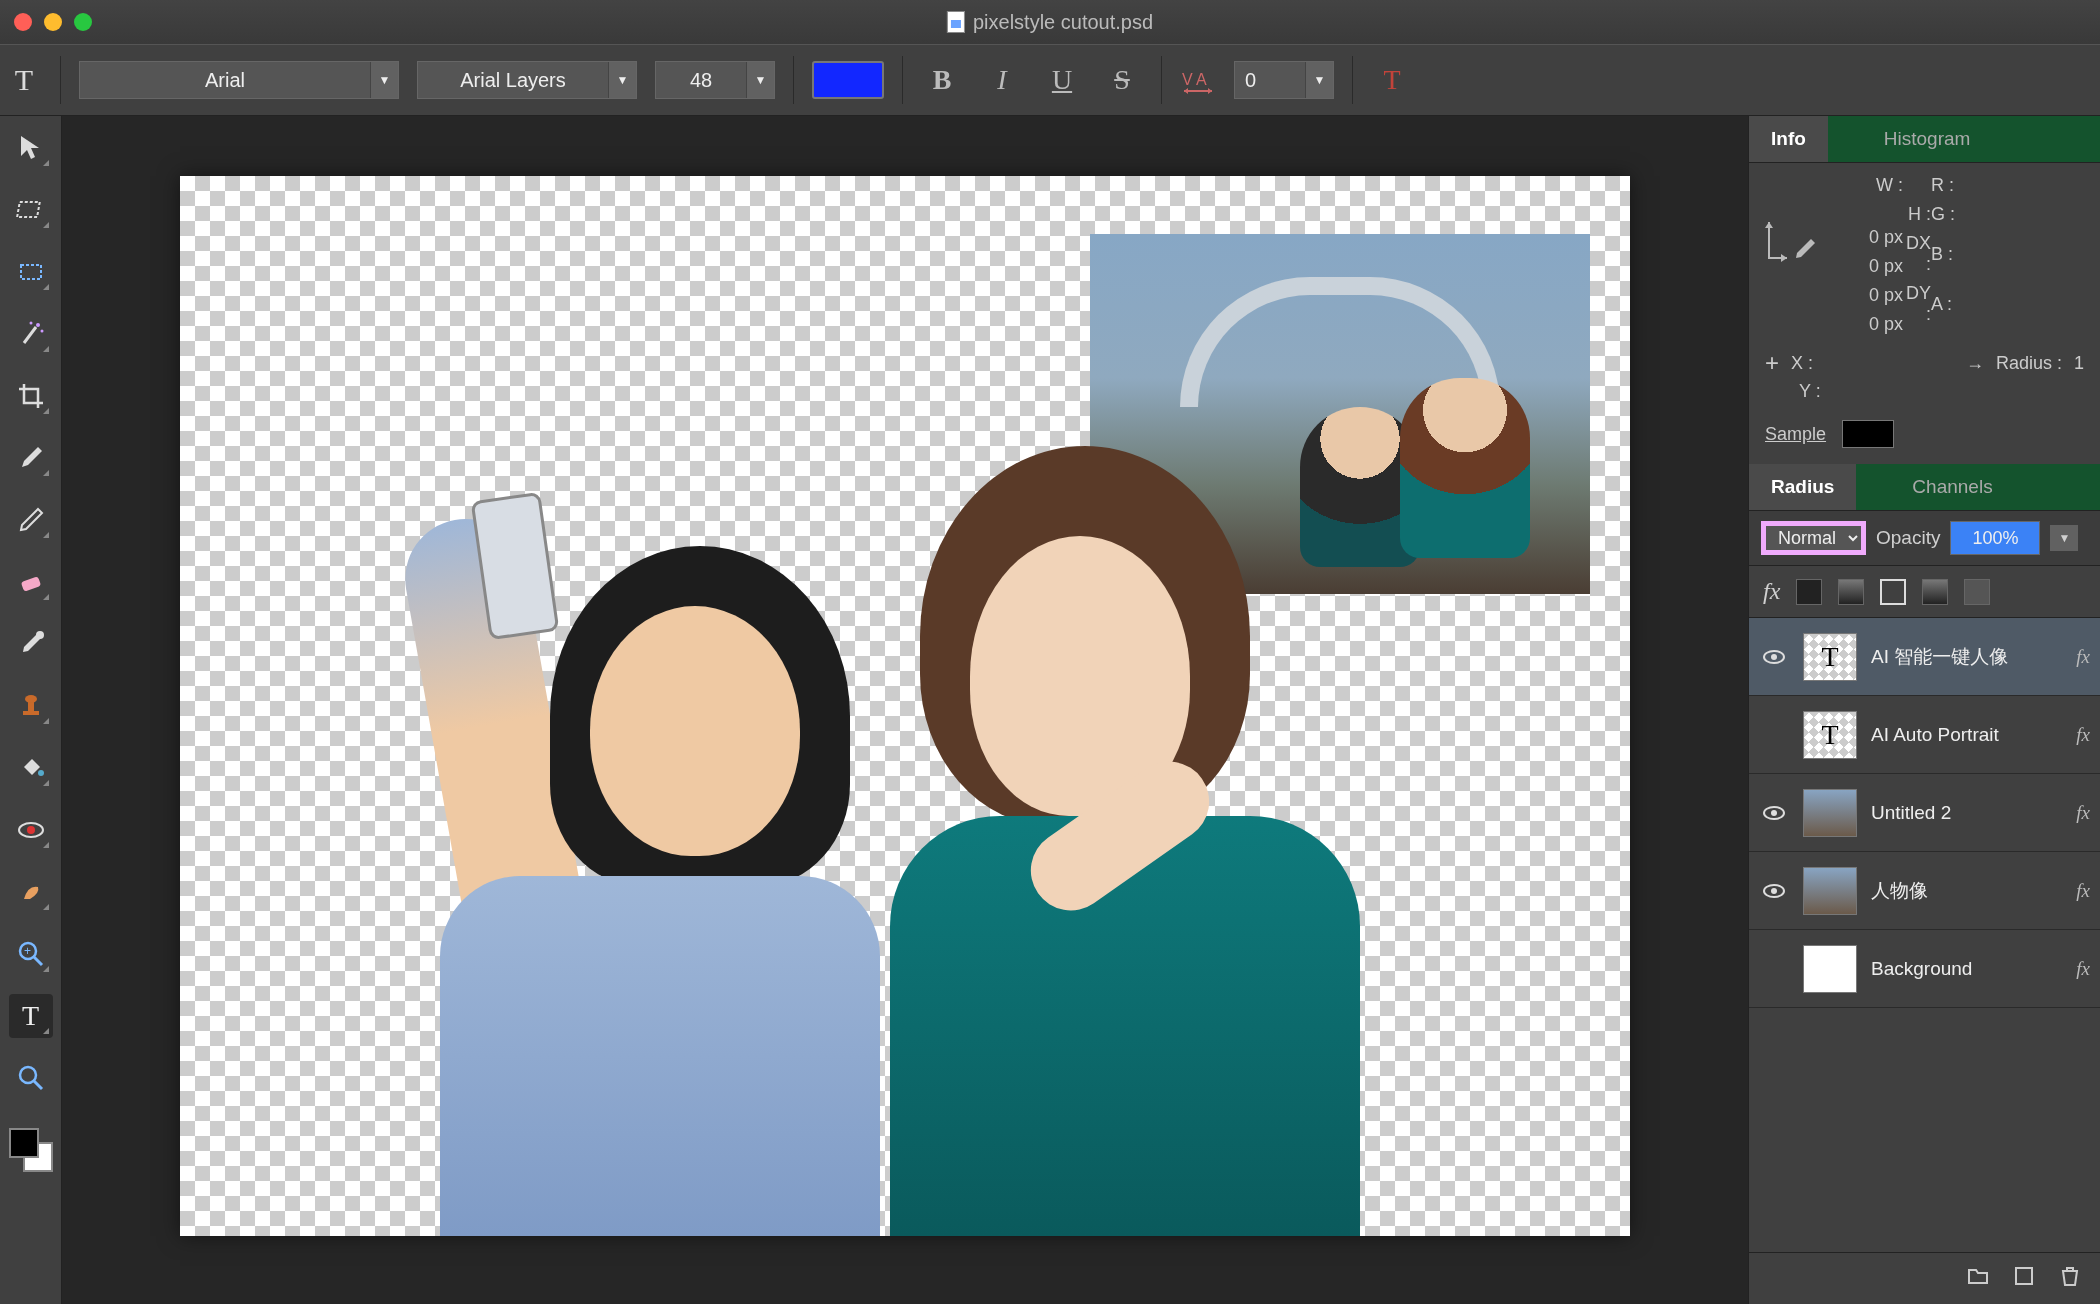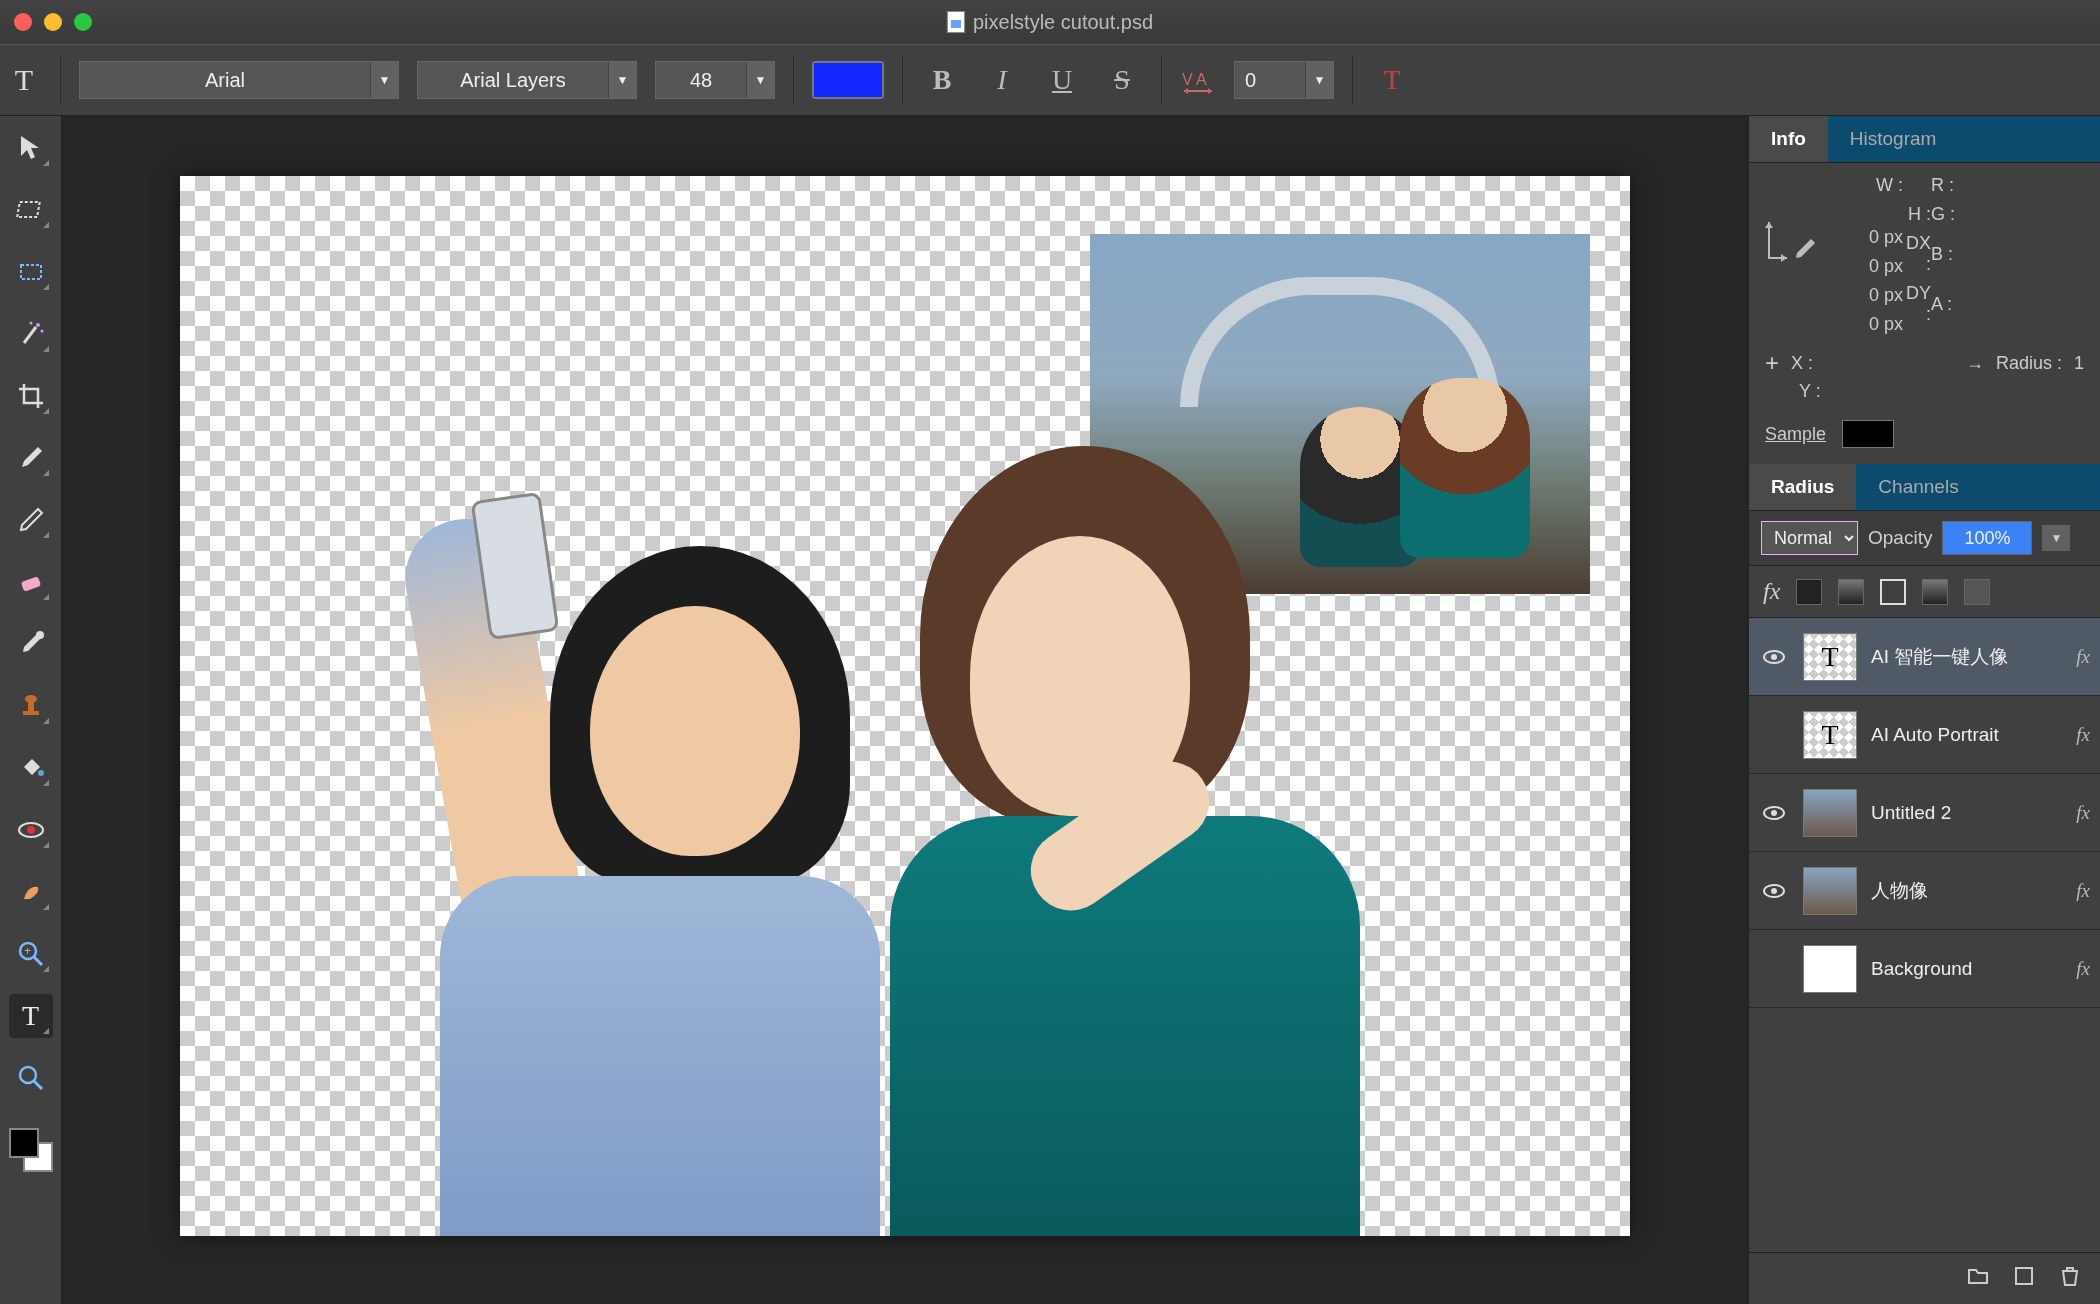--- a/index.html
+++ b/index.html
@@ -66,21 +66,21 @@
 .person1 .arm{position:absolute;top:40px;left:80px;width:120px;height:520px;background:linear-gradient(#9fb7d8,#efc9a3 40%);border-radius:60px;transform:rotate(-10deg);}
 .phone{position:absolute;top:20px;left:120px;width:70px;height:140px;background:#d8dde4;border-radius:10px;border:3px solid #888;transform:rotate(-8deg);}
 .person2 { position: absolute; bottom: 0; left: 470px; width: 560px; height: 820px; }
 .person2 .hair{position:absolute;top:30px;left:150px;width:330px;height:380px;background:#5a3a28;border-radius:50% 50% 40% 40%;}
 .person2 .head{position:absolute;top:120px;left:200px;width:220px;height:280px;background:#f1d3b8;border-radius:50% 50% 45% 45%;}
 .person2 .body{position:absolute;bottom:0;left:120px;width:470px;height:420px;background:linear-gradient(#0e7a7c,#0a5a5c);border-radius:110px 110px 0 0;}
 .person2 .arm{position:absolute;top:380px;left:250px;width:200px;height:80px;background:#f1d3b8;border-radius:40px;transform:rotate(-35deg);}
 
 
 .panels { width: 352px; background: #404040; border-left: 1px solid #222; display: flex; flex-direction: column; font-size: 19px; }
-.panel-tabs { display: flex; background: #0c4a6e; border-bottom: 1px solid #222; }
+.panel-tabs { display: flex; background: #14532d; border-bottom: 1px solid #222; gap: 34px; }
 .panel-tab { padding: 12px 22px; color: #aaa; cursor: pointer; }
 .panel-tab.active { background: #4a4a4a; color: #fff; font-weight: 600; }
 .info-body { padding: 12px 16px 16px; font-size: 18px; color: #ccc; }
 .info-grid { display: grid; grid-template-columns: 28px 110px 28px 1fr; row-gap: 8px; align-items: center; }
 .info-grid .lab { text-align: right; }
 .info-row2 { display: flex; align-items: center; gap: 12px; margin-top: 14px; }
 .info-row2 .plus { font-size: 24px; }
 .info-row3 { display: flex; align-items: center; gap: 16px; margin-top: 18px; text-decoration: underline; }
 .sample-swatch { width: 52px; height: 28px; background: #000; border: 1px solid #777; }
 
@@ -100,21 +100,21 @@
   background-size: 10px 10px;
 }
 .layer-thumb.white { background: #fff; }
 .layer-thumb.img { background: linear-gradient(#88a4c2,#6b5a4a); }
 .layer-name { flex: 1; font-size: 19px; color: #eee; }
 .layer-fx { font-style: italic; font-family: Georgia, serif; color: #bbb; }
 
 .layer-footer { height: 52px; border-top: 1px solid #222; display: flex; align-items: center; justify-content: flex-end; gap: 22px; padding: 0 18px; color: #bbb; }
 .layer-footer svg { width: 24px; height: 24px; }
 
-select.native { background:#555;color:#eee;border:1px solid #f0abfc;height:34px;font-size:18px;padding:0 8px;}
+select.native { background:#555;color:#eee;border:5px solid #f0abfc;height:34px;font-size:18px;padding:0 8px;}
 input.opacity { width:90px;background:#3b82f6;color:#eee;border:1px solid #666;height:34px;font-size:18px;text-align:center;}
 </style>
 </head>
 <body>
 
 <div class="titlebar">
   <div class="traffic">
     <div class="dot red"></div>
     <div class="dot yellow"></div>
     <div class="dot green"></div>

